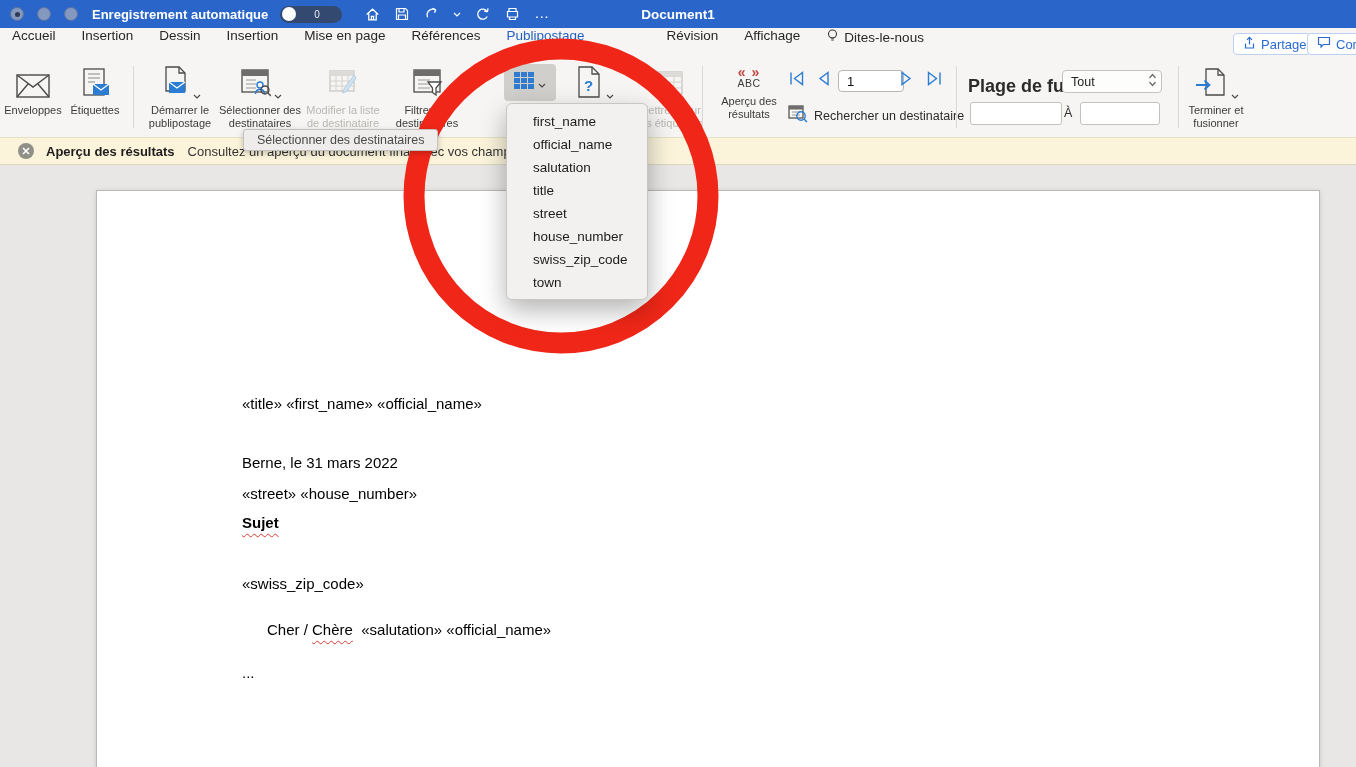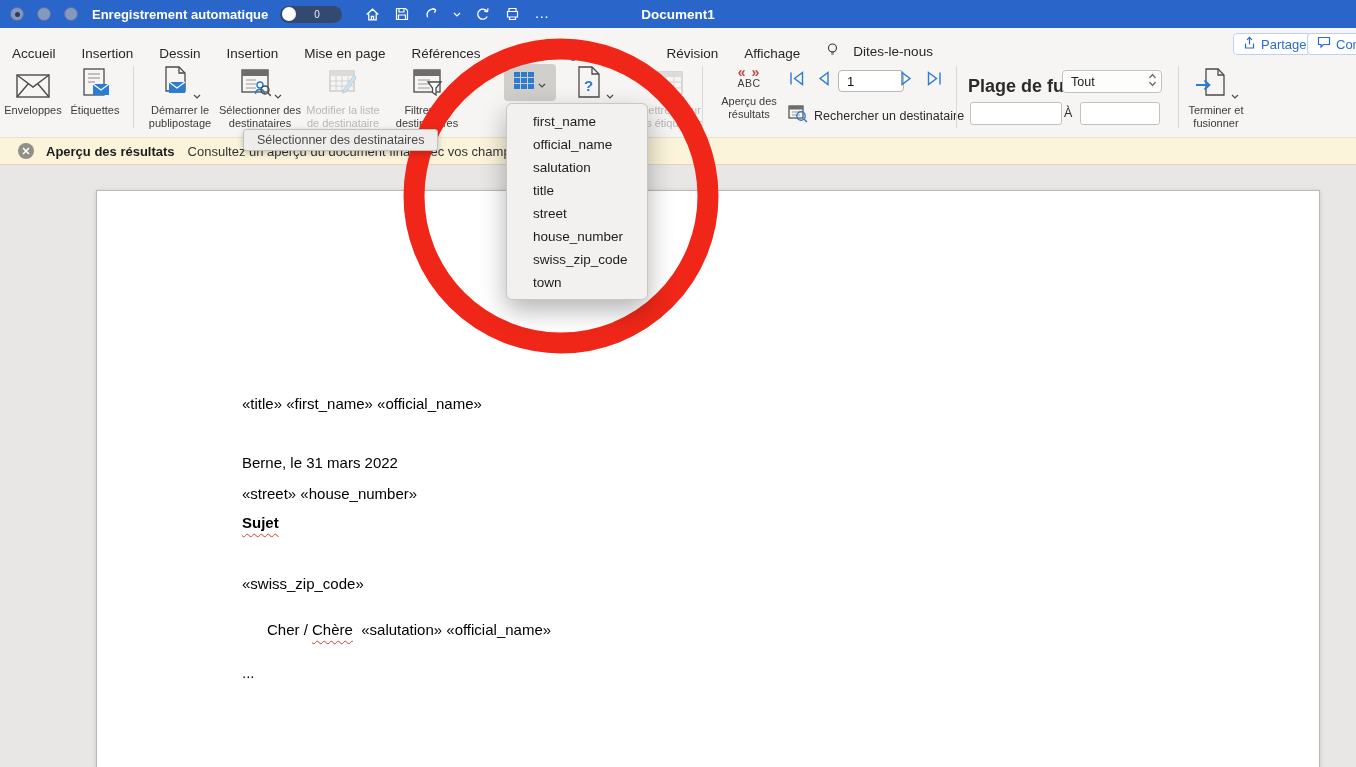--- a/index.html
+++ b/index.html
@@ -18,27 +18,27 @@
           position:relative;display:flex;align-items:center;}
   .knob{position:absolute;left:2px;top:1.5px;width:14px;height:14px;border-radius:50%;background:#fdfdfd;}
   .togglev{margin-left:34px;font-size:10px;color:#e8ecf5;}
   .tb-icons{display:flex;align-items:center;gap:13px;margin-left:22px;}
   .tb-icons svg{display:block;}
   .tb-ellipsis{font-size:15px;letter-spacing:1px;margin-top:-4px;}
   .doc-title{position:absolute;left:50%;transform:translateX(-50%);font-size:13.5px;font-weight:700;}
 
   
   .tabbar{position:absolute;left:0;top:28px;width:100%;height:33px;background:#f6f5f3;
-          border-bottom:1px solid #d7d5d2;display:flex;align-items:flex-end;
+          border-bottom:1px solid #d7d5d2;display:flex;align-items:flex-start;
           font-size:13.5px;color:#272727;}
   .tab{margin-left:26px;white-space:nowrap;cursor:default;}
   .tab:first-child{margin-left:12px;}
   .tab.sel{color:#2563c0;}
   .tab.gapafter{margin-right:56px;}
-  .tellus{display:flex;align-items:center;gap:14px;}
+  .tellus{display:flex;align-items:center;gap:5px;}
   .pillbtn{position:absolute;top:5px;height:22px;border:1px solid #bdd0ef;border-radius:4px;
            background:#fff;color:#2b6cd4;font-size:13px;display:flex;align-items:center;
            gap:5px;padding:0 9px;box-sizing:border-box;}
   .share-btn{left:1213px;width:78px;margin-left:20px;}
   .com-btn{left:1307px;width:90px;}
 
   
   .ribbon{position:absolute;left:0;top:61px;width:100%;height:76px;background:#f6f5f3;}
   .rdiv{position:absolute;top:5px;height:62px;width:1px;background:#dad8d5;}
   .rbtn{position:absolute;display:flex;flex-direction:column;align-items:center;

